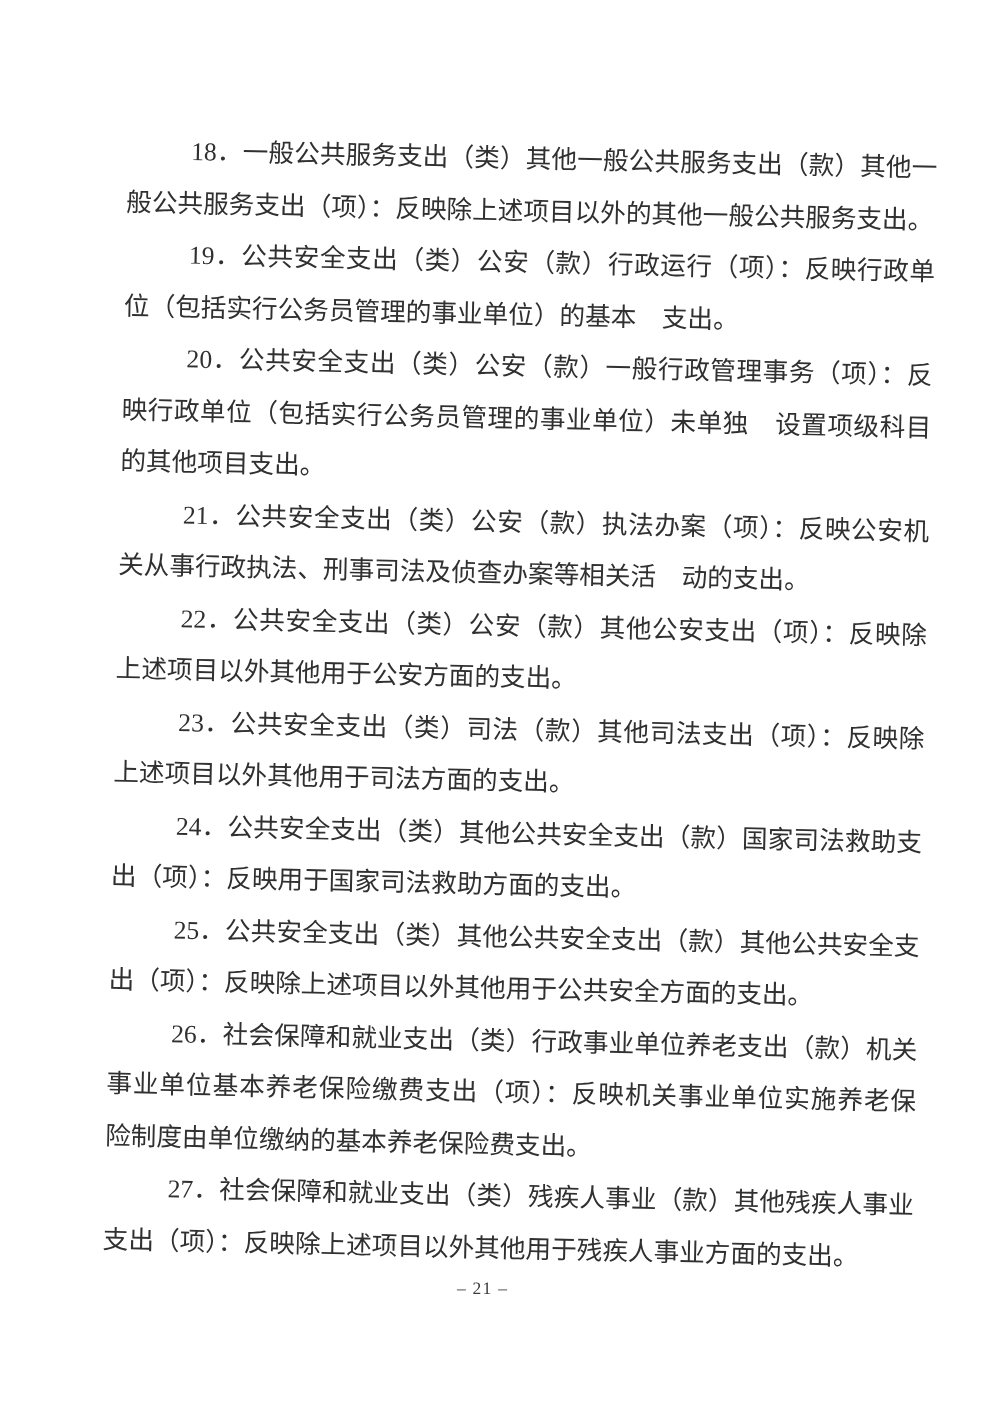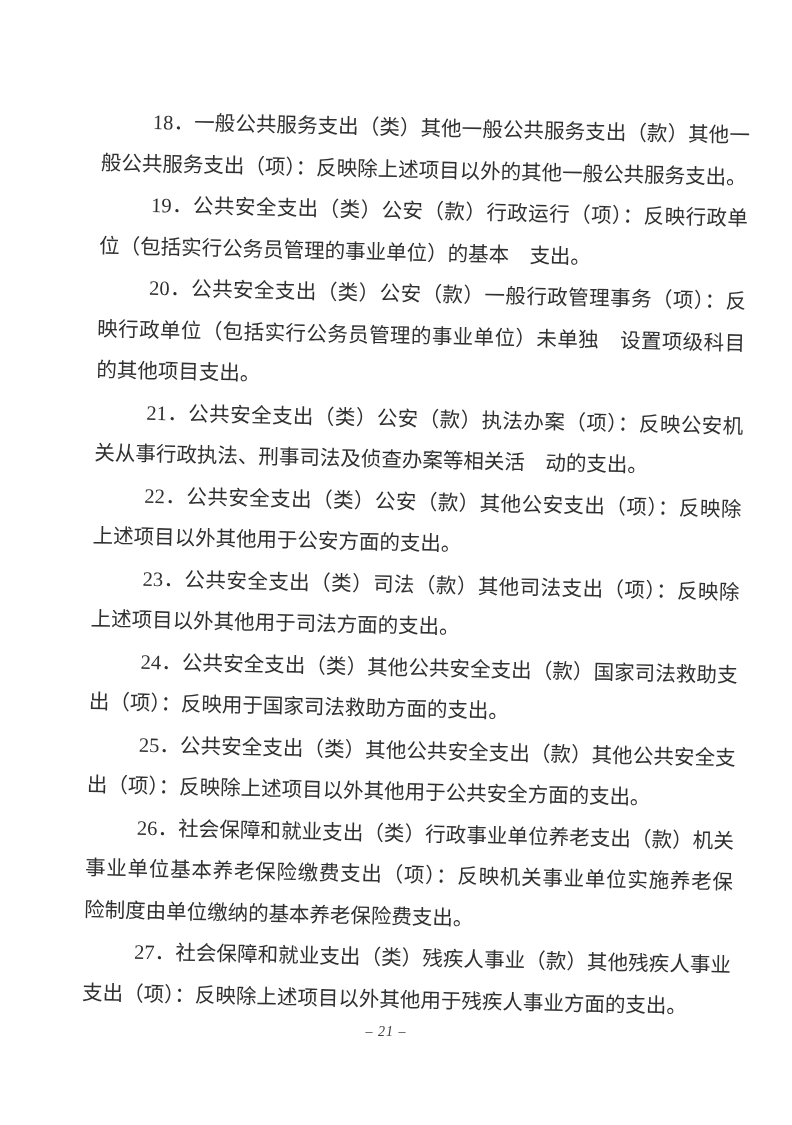--- a/index.html
+++ b/index.html
@@ -56,21 +56,20 @@
   .page-num {
     position: absolute;
     left: 346px;
     top: 1024px;
     width: 80px;
     text-align: center;
     font-family: "Liberation Serif", "DejaVu Serif", serif;
     font-size: 14px;
     letter-spacing: 1px;
     color: var(--pagenum-color, #3c3c3c);
-    font-style: italic;
   }
 </style>
 </head>
 <body>
 
 <div class="page">
   <div class="text-block">
 
   <div class="para">
         <div class="line first just">18．一般公共服务支出（类）其他一般公共服务支出（款）其他一</div>

